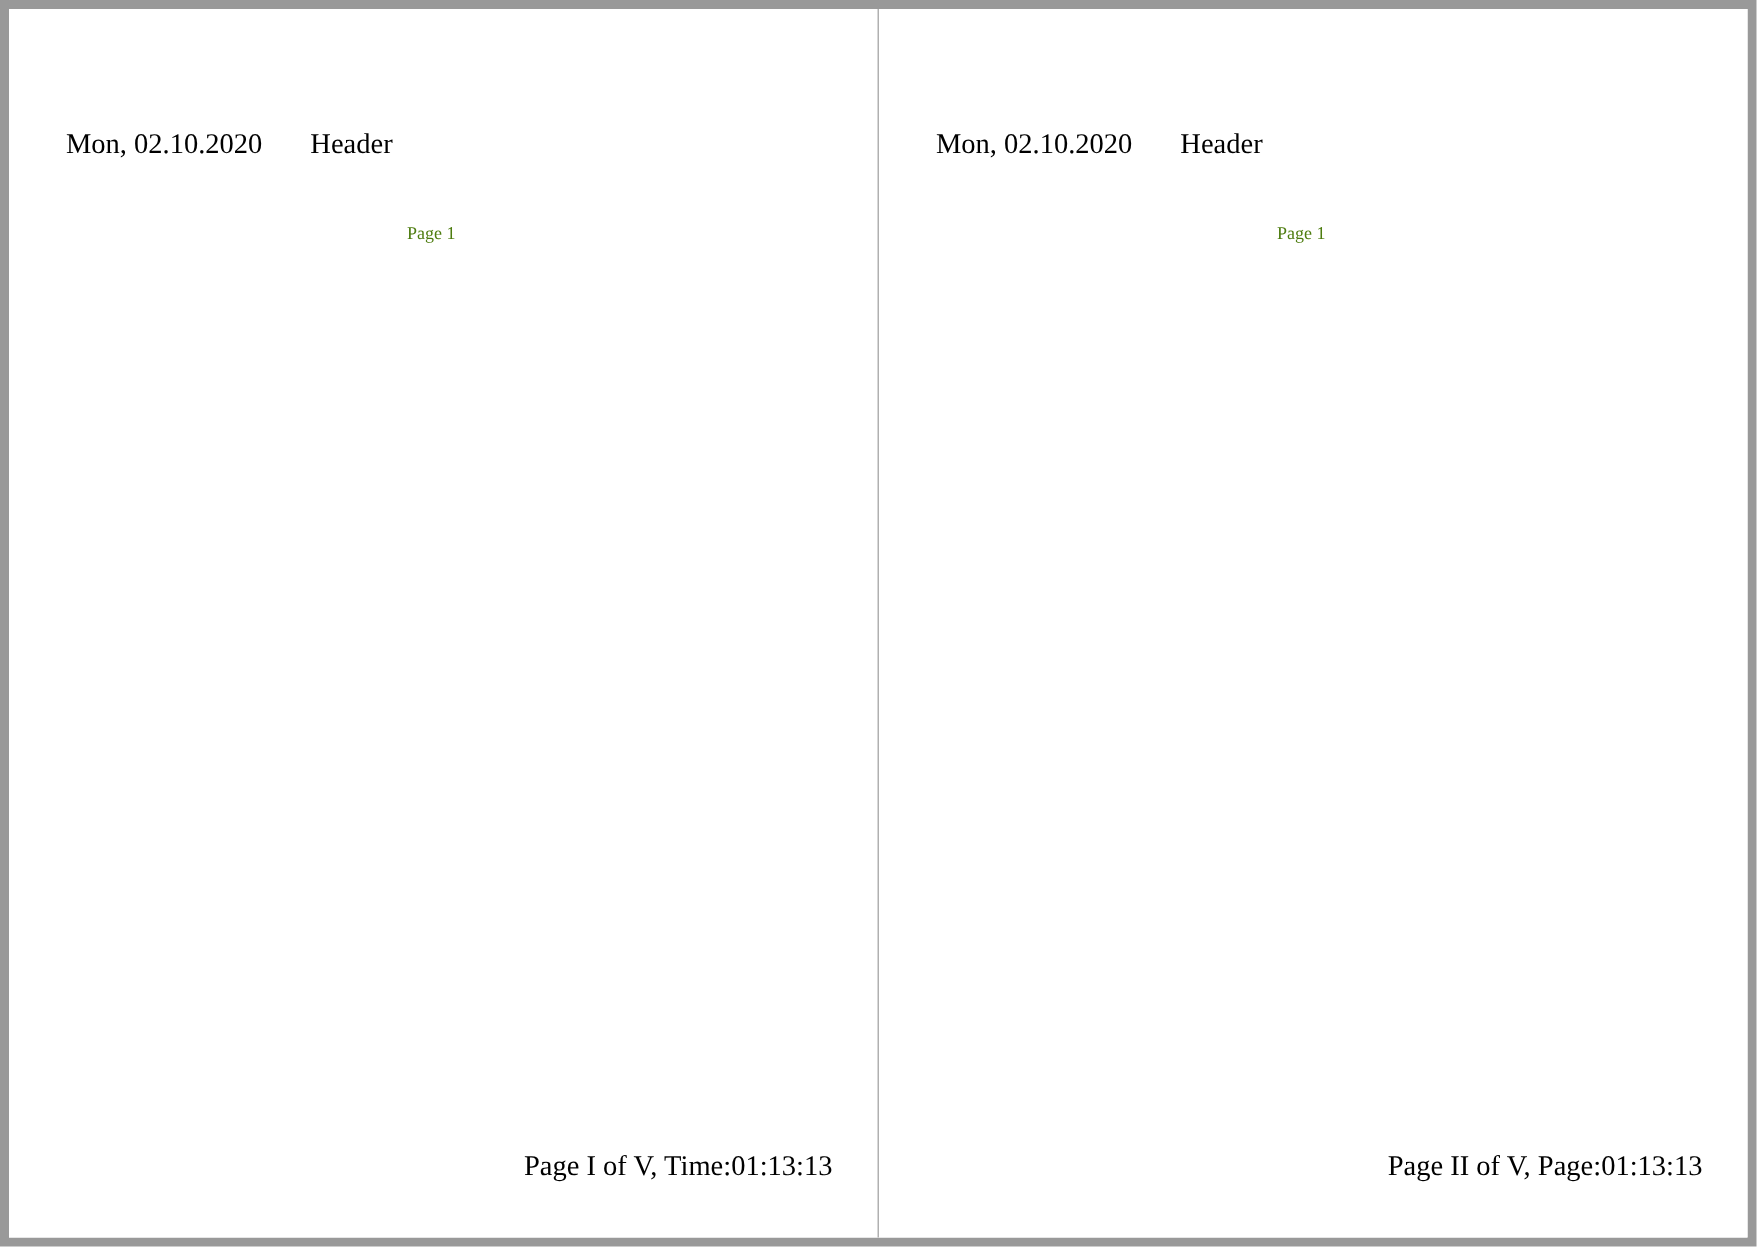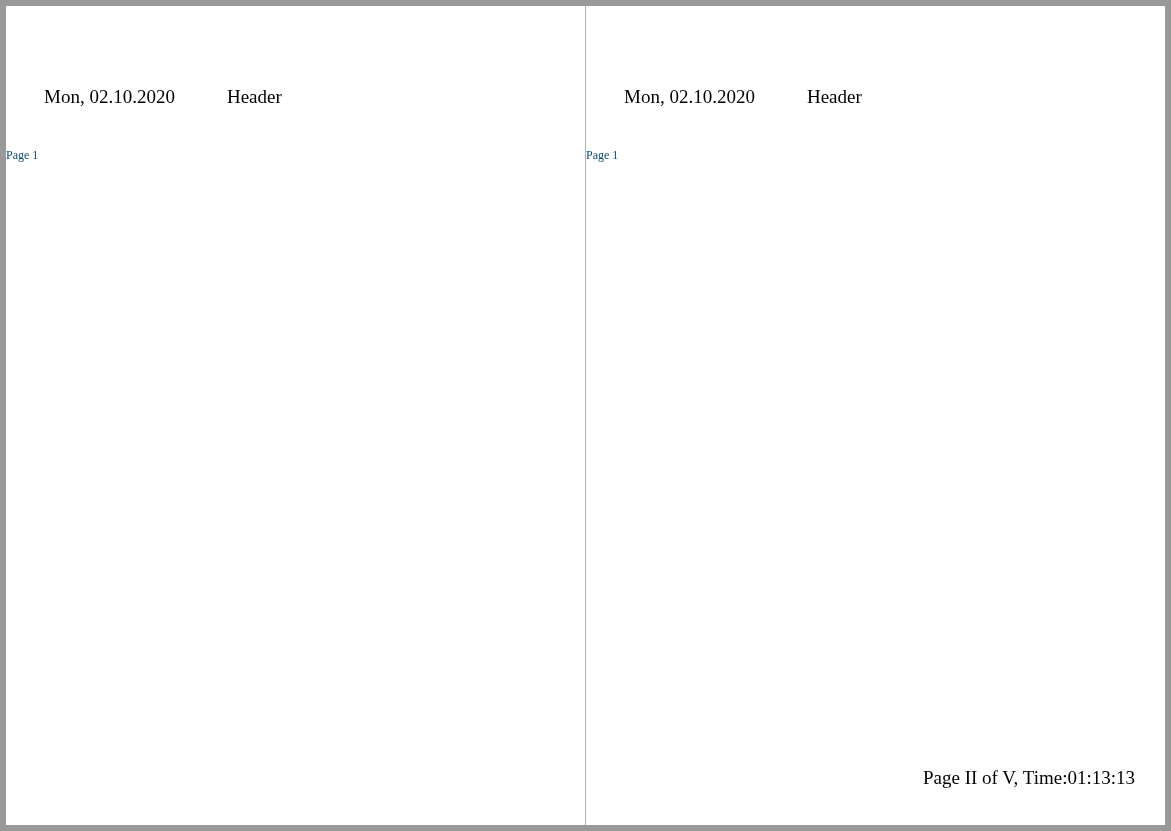--- a/index.html
+++ b/index.html
@@ -27,53 +27,55 @@
       background: #ffffff;
     }
     .page-left {
       border-right: 1px solid #b0b0b0;
     }
     .page-header {
       position: absolute;
       top: 80px;
       left: 38px;
       display: flex;
-      gap: 52px;
+      gap: 32px;
       font-size: 19px;
       color: #000000;
     }
     .page-title {
       position: absolute;
       top: 142px;
       left: 0;
       right: 16px;
+      text-align: center;
       font-size: 12px;
-      color: #0c4a6e;
+      color: #4d7c0f;
     }
     .page-footer {
       position: absolute;
       bottom: 36px;
       right: 30px;
       font-size: 19px;
       color: #000000;
       text-align: right;
     }
   </style>
 </head>
 <body>
 
 <div class="container">
   <div class="page page-left">
     <div class="page-header">
       <span>Mon, 02.10.2020</span>
       <span>Header</span>
     </div>
     <div class="page-title">Page 1</div>
+    <div class="page-footer">Page I of V, Time:01:13:13</div>
   </div>
   <div class="page">
     <div class="page-header">
       <span>Mon, 02.10.2020</span>
       <span>Header</span>
     </div>
     <div class="page-title">Page 1</div>
-    <div class="page-footer">Page II of V, Time:01:13:13</div>
+    <div class="page-footer">Page II of V, Page:01:13:13</div>
   </div>
 </div>
 
 </body></html>

